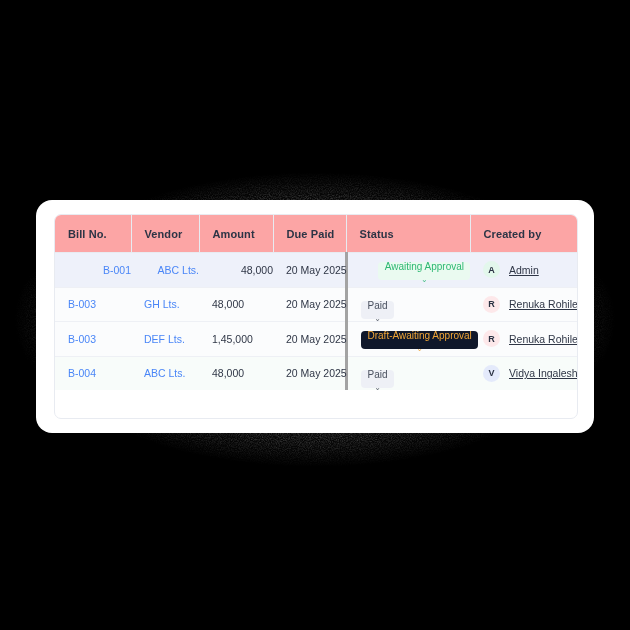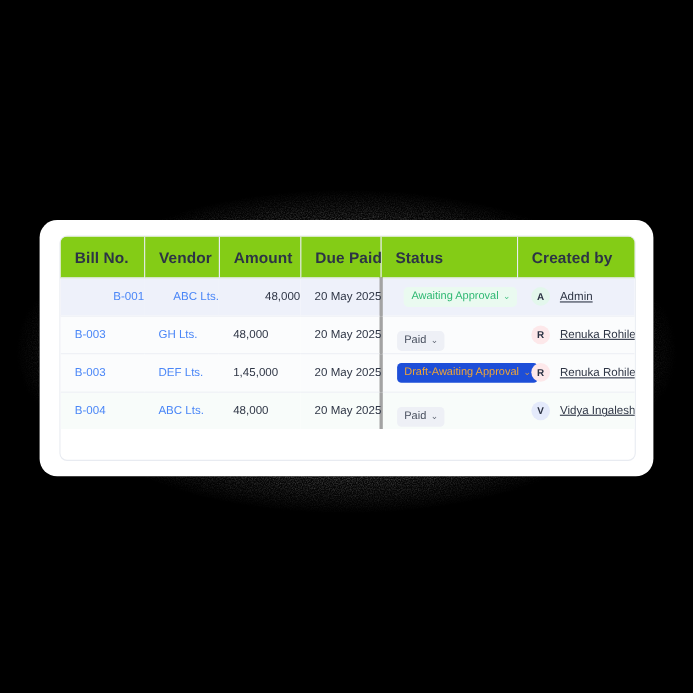--- a/index.html
+++ b/index.html
@@ -89,24 +89,24 @@
   table.bills col.c-vendor  { width: 68px; }
   table.bills col.c-amount  { width: 74px; }
   table.bills col.c-due     { width: 73px; }
   table.bills col.c-status  { width: 124px; }
   table.bills col.c-creator { width: 107px; }
 
   table.bills thead th {
     height: 37px;
     padding: 0 0 0 13px;
     text-align: left;
-    font-size: 14px;
+    font-size: 11px;
     font-weight: bold;
     color: #2c3445;
-    background: #84cc16;
+    background: #fca5a5;
     border-right: 1px solid #e8ebf1;
     border-bottom: 1px solid #e8ebf1;
     letter-spacing: 0.1px;
     white-space: nowrap;
     vertical-align: middle;
   }
   table.bills thead th:last-child { border-right: none; }
 
   table.bills tbody td {
     height: 33.5px;
@@ -137,29 +137,30 @@
     display: inline-flex;
     align-items: center;
     gap: 4px;
     height: 18px;
     padding: 0 6px 0 7px;
     border-radius: 4px;
     font-size: 10px;
     line-height: 1;
     cursor: pointer;
     white-space: nowrap;
+    flex-direction: column;
   }
   .pill .chev {
     font-size: 8px;
     opacity: 0.85;
     transform: translateY(-0.5px);
   }
   .pill.green  { background: #eafaf0; color: #2eb872; }
   .pill.gray   { background: #eef0f6; color: #49505f; margin-top: 11px; }
-  .pill.orange { background: #1d4ed8; color: #f0a536; }
+  .pill.orange { background: #0f172a; color: #f0a536; }
 
   
   .creator {
     display: flex;
     align-items: center;
     gap: 9px;
   }
   .avatar {
     width: 17px; height: 17px;
     border-radius: 50%;

